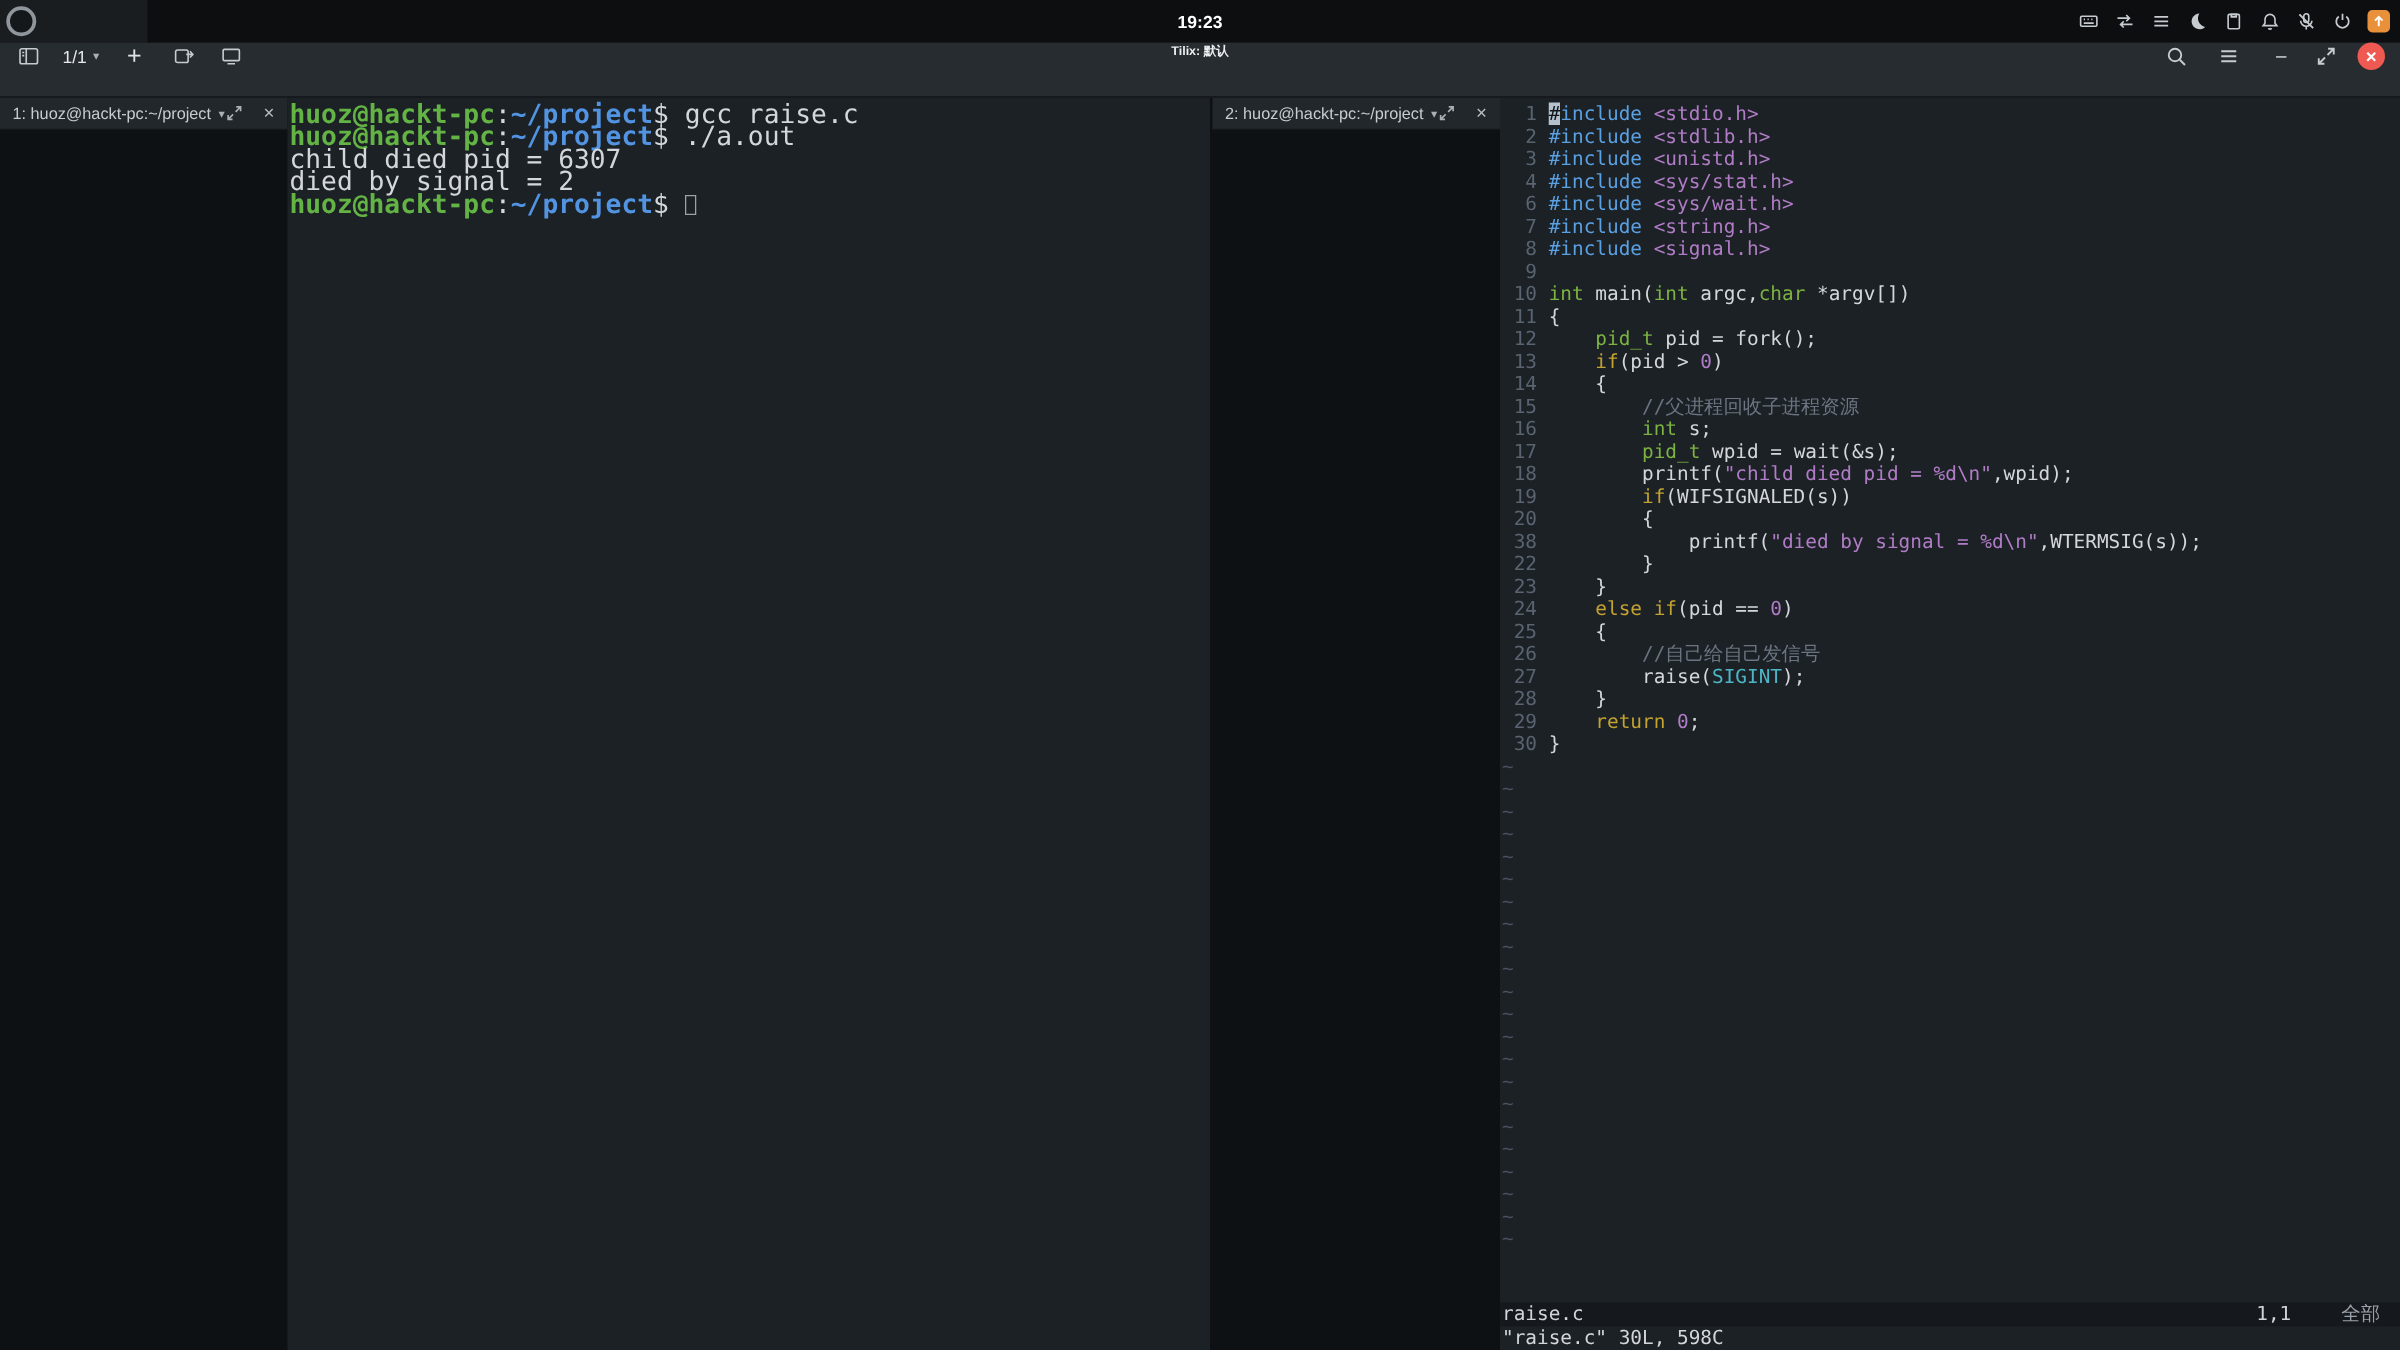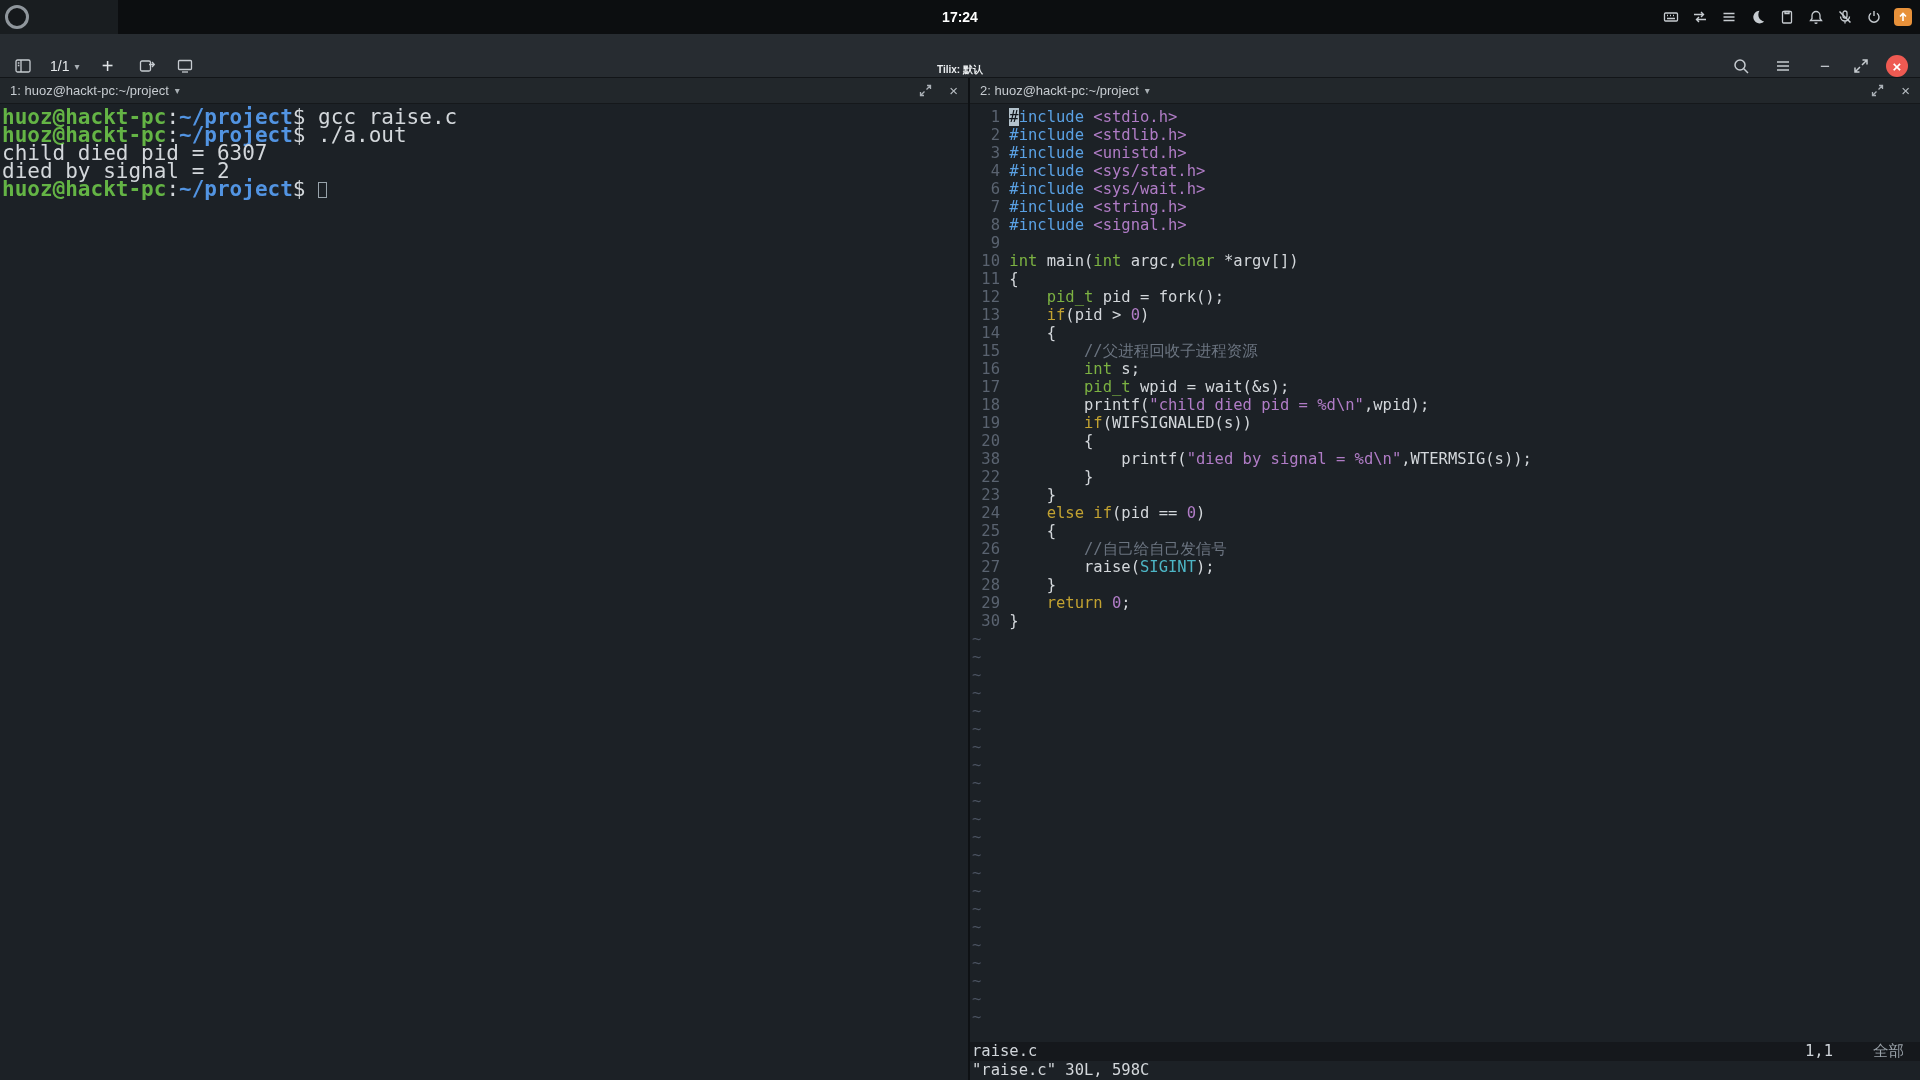--- a/index.html
+++ b/index.html
@@ -20,36 +20,36 @@
   .sysbar-left{width:118px;height:100%;background:#191d20;display:flex;align-items:center;padding-left:5px}
   .distro-logo{width:24px;height:24px;border-radius:50%;border:3px solid #8f969c;background:#15181b}
   .sysbar-clock{position:absolute;left:50%;transform:translateX(-50%);font-size:14px;font-weight:bold;color:#fff;cursor:default}
   .sysbar-right{margin-left:auto;display:flex;align-items:center;gap:11px;padding-right:8px}
   .sysicon{width:18px;height:18px;color:var(--icon);display:inline-flex;align-items:center;justify-content:center}
   .sysicon svg{width:16px;height:16px}
   .update-badge{width:18px;height:18px;border-radius:4px;background:#e8913a;display:inline-flex;align-items:center;justify-content:center;color:#fff}
   .update-badge svg{width:12px;height:12px}
 
   
-  .titlebar{height:44px;background:var(--header-bg);border-bottom:1px solid #121518;display:flex;align-items:flex-end;position:relative;flex:0 0 auto}
+  .titlebar{height:44px;background:var(--header-bg);border-bottom:1px solid #121518;display:flex;align-items:flex-start;position:relative;flex:0 0 auto}
   .tb-left{display:flex;align-items:center;gap:16px;padding-left:12px}
   .tb-icon{width:22px;height:22px;color:var(--icon);display:inline-flex;align-items:center;justify-content:center}
   .tb-icon svg{width:18px;height:18px}
   .session-ind{display:flex;align-items:center;gap:5px;color:#e6e9eb;font-size:14px}
   .caret{font-size:10px;color:#aab0b5}
   .plus-btn{color:#dfe3e6;font-size:20px;line-height:1;width:24px;text-align:center}
   .tb-title{position:absolute;left:50%;transform:translateX(-50%);font-size:10px;font-weight:bold;color:#eceff1}
   .tb-right{margin-left:auto;display:flex;align-items:center;gap:20px;padding-right:12px}
   .tb-right .winctl{gap:14px;display:flex;align-items:center}
   .min-glyph{color:var(--icon);font-size:17px;line-height:1}
   .close-btn{width:22px;height:22px;border-radius:50%;background:var(--close);color:#fff;display:flex;align-items:center;justify-content:center;font-size:15px;font-weight:bold}
 
   
   .workspace{flex:1;display:flex;min-height:0;background:#0e1114}
-  .pane{display:flex;flex-direction:column;min-width:0}
+  .pane{display:flex;flex-direction:row;min-width:0}
   .pane.left{width:968px;flex:0 0 auto}
   .pane-divider{width:2px;background:#0e1114;flex:0 0 auto}
   .pane.right{flex:1}
   .pane-header{height:26px;background:var(--paneheader-bg);border-bottom:1px solid #15181b;display:flex;align-items:center;padding:0 10px;flex:0 0 auto}
   .pane-title{font-size:13px;color:#c7ccd1;display:flex;align-items:center;gap:6px}
   .pane-actions{margin-left:auto;display:flex;align-items:center;gap:16px;color:#aab0b6}
   .pane-actions .icon-sm{width:15px;height:15px;display:inline-flex}
   .pane-actions .icon-sm svg{width:15px;height:15px}
   .pane-close{font-size:15px;line-height:1;color:#b7bdc2}
 
@@ -81,21 +81,21 @@
 </style>
 </head>
 <body>
 
 <div class="screen">
 
   <div class="sysbar">
     <div class="sysbar-left">
       <div class="distro-logo"></div>
     </div>
-    <div class="sysbar-clock">17:24</div>
+    <div class="sysbar-clock">19:23</div>
     <div class="sysbar-right">
       <span class="sysicon">
         <svg viewBox="0 0 16 16" fill="none" stroke="currentColor" stroke-width="1.3">
             <rect x="1.5" y="4" width="13" height="8" rx="1"></rect>
             <path d="M4 6.5h1M7 6.5h1M10 6.5h1M4 9.5h8"></path>
           </svg>
       </span>
       <span class="sysicon">
         <svg viewBox="0 0 16 16" fill="none" stroke="currentColor" stroke-width="1.4">
             <path d="M2 5.5h9M9 3l2.5 2.5L9 8"></path>

